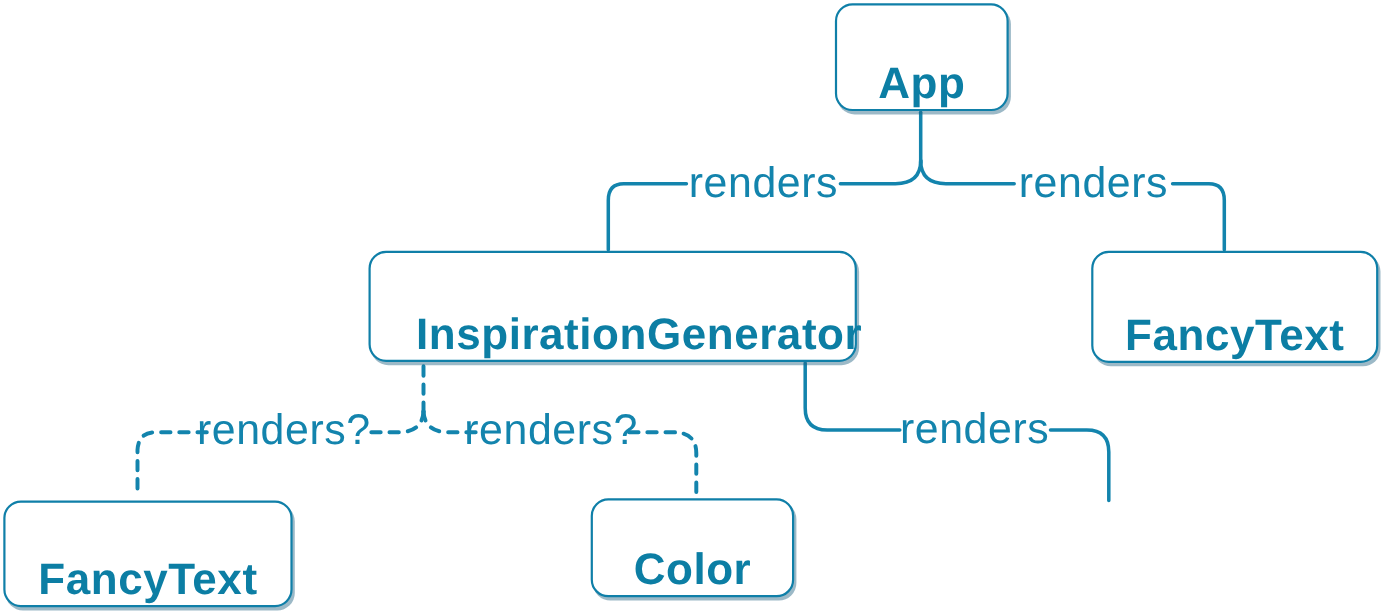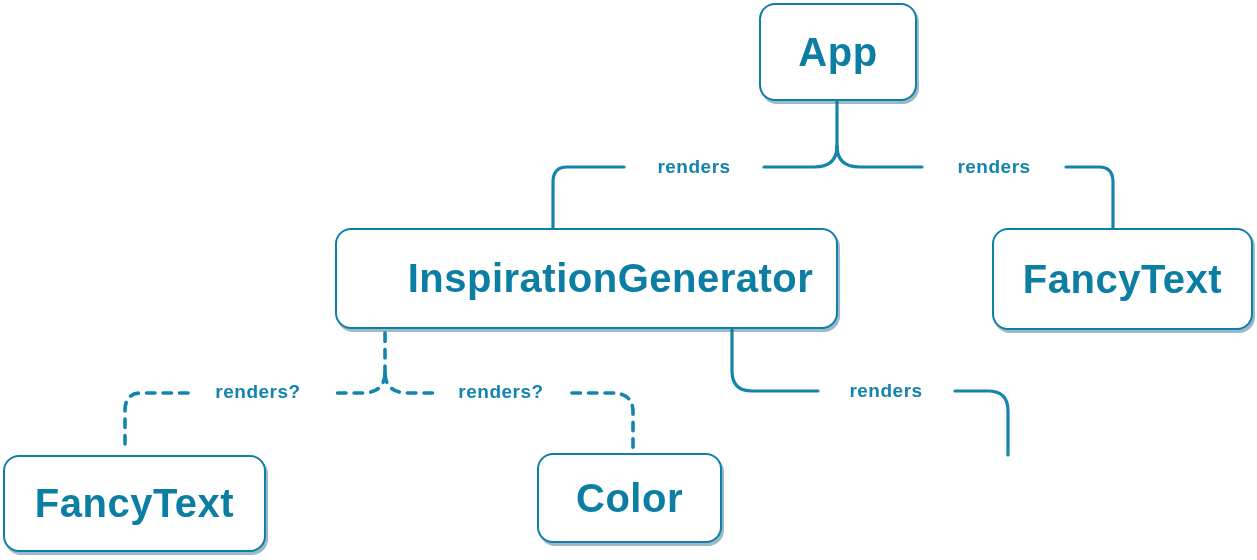--- a/index.html
+++ b/index.html
@@ -21,33 +21,33 @@
   svg.edges{position:absolute;left:0;top:0;width:1257px;height:560px;}
   .edge{fill:none;stroke:var(--stroke);stroke-width:3.2;stroke-linecap:round;}
   .edge.dashed{stroke-width:3.6;stroke-dasharray:8.5 8;}
   .node{
     position:absolute;
     box-sizing:border-box;
     background:var(--node-bg);
     border:2.5px solid var(--node-border);
     border-radius:16px;
     box-shadow:2px 3px 0 var(--shadow);
-    display:flex;align-items:center;justify-content:center;
+    display:flex;align-items:flex-end;justify-content:center;
     color:var(--node-text);
     font-size:40px;
     font-weight:600;
     letter-spacing:0.5px;
     white-space:nowrap;
   }
   .edge-label{
     position:absolute;
     transform:translate(-50%,-50%);
     color:var(--stroke);
-    font-size:19px;
-    font-weight:700;
+    font-size:39px;
+    font-weight:400;
     letter-spacing:0.5px;
     white-space:nowrap;
   }
 </style>
 </head>
 <body>
 
 <div class="canvas">
 
   <svg class="edges" viewBox="0 0 1257 560" aria-hidden="true">
@@ -69,21 +69,21 @@
     <path class="edge dashed" d="M 188 393 L 141 393 Q 126 393 125 409 L 125 452"></path>
 
     <path class="edge dashed" d="M 385 374 Q 386 392 406 393 L 434 393"></path>
     <path class="edge dashed" d="M 572 393 L 612 393 Q 633 393 633 412 L 633 450"></path>
   </svg>
 
   <div class="node" style="left:759px;top:3px;width:158px;height:98px;">
     <span>App</span>
   </div>
 
-  <div class="node" style="left:335px;top:228px;width:503px;height:101px;padding-left:48px;">
+  <div class="node" style="left:335px;top:228px;width:444px;height:101px;padding-left:48px;">
     <span>InspirationGenerator</span>
   </div>
 
   <div class="node" style="left:992px;top:228px;width:261px;height:102px;">
     <span>FancyText</span>
   </div>
 
   <div class="node" style="left:3px;top:455px;width:263px;height:97px;">
     <span>FancyText</span>
   </div>

